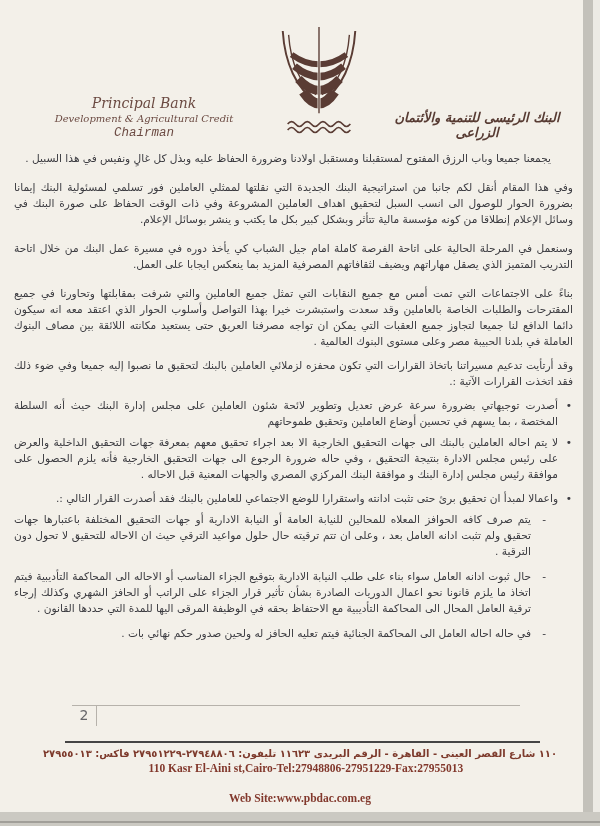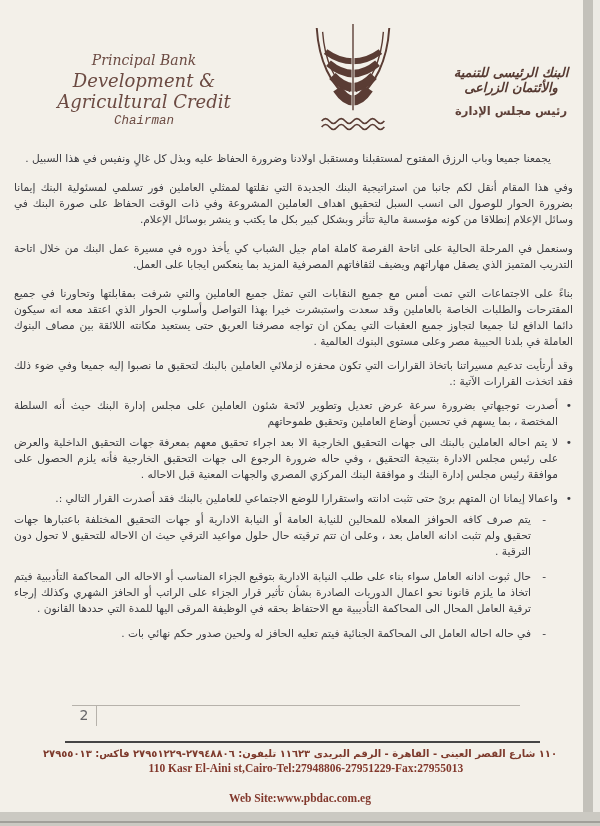--- a/index.html
+++ b/index.html
@@ -8,26 +8,26 @@
     background:#f3f0e9;overflow:hidden;
     font-family:"DejaVu Sans",sans-serif;
   }
   
   .edge-right{position:absolute;top:0;right:7px;width:10px;height:100%;background:#c3c1ba;}
   .edge-right-outer{position:absolute;top:0;right:0;width:7px;height:100%;background:#eceae4;}
   .edge-bottom{position:absolute;left:0;bottom:0;width:100%;height:14px;background:#cbc9c2;}
   .edge-bottom-line{position:absolute;left:0;bottom:3px;width:100%;height:2px;background:#a19f99;}
 
   
-  .letterhead{position:absolute;top:16px;left:28px;right:24px;height:124px;display:flex;align-items:center;gap:34px;}
+  .letterhead{position:absolute;top:16px;left:28px;right:24px;height:124px;display:flex;align-items:flex-end;}
   .lh-left{width:232px;text-align:center;padding-top:24px;color:#6b4a42;
     font-family:"DejaVu Serif",serif;font-style:italic;}
   .lh-left .l1{font-size:14px;}
   .lh-left .l2{font-size:11px;margin-top:2px;}
-  .lh-left .l3{font-size:18px;margin-top:2px;}
+  .lh-left .l3{font-size:10px;margin-top:2px;}
   .lh-left .l4{font-size:12.5px;margin-top:2px;font-family:Liberation Mono, monospace;}
   .lh-logo{width:118px;text-align:center;padding-top:2px;}
   .lh-right{flex:1;text-align:center;padding-top:26px;color:#573b33;direction:rtl;}
   .ar-title{font-size:13px;font-weight:bold;font-style:italic;}
   .ar-sub{font-size:11.5px;font-weight:bold;margin-top:9px;color:#5e4038;}
 
   
   .body-text{
     position:absolute;top:150px;left:14px;right:27px;height:556px;overflow:hidden;
     direction:rtl;text-align:justify;color:#3b3b40;font-size:10.6px;line-height:16px;
@@ -91,21 +91,20 @@
         <line x1="50" y1="26" x2="50" y2="92" stroke="#f3f0e9" stroke-width="3"></line>
         <line x1="50" y1="2" x2="50" y2="90" stroke="#5a3c34" stroke-width="1.4"></line>
         <g stroke="#5a3c34" fill="none" stroke-width="1.6">
           <path d="M18,101 q4,-5 8,0 t8,0 t8,0 t8,0 t8,0 t8,0 t8,0 t8,0"></path>
           <path d="M18,107 q4,-5 8,0 t8,0 t8,0 t8,0 t8,0 t8,0 t8,0 t8,0"></path>
         </g>
       </svg>
     </div>
     <div class="lh-right">
       <div class="ar-title">البنك الرئيسى للتنمية والأئتمان الزراعى</div>
-      <div class="ar-sub">رئيس مجلس الإدارة</div>
     </div>
   </header>
 
   <main class="body-text">
     <p class="para indent">يجمعنا جميعا وباب الرزق المفتوح لمستقبلنا ومستقبل اولادنا وضرورة الحفاظ عليه وبذل كل غالٍ ونفيس في هذا السبيل .</p>
     <p class="para">وفي هذا المقام أنقل لكم جانبا من استراتيجية البنك الجديدة التي نقلتها لممثلي العاملين فور تسلمي لمسئولية البنك إيمانا بضرورة الحوار للوصول الى انسب السبل لتحقيق اهداف العاملين المشروعة وفي ذات الوقت الحفاظ على صورة البنك في وسائل الإعلام إنطلاقا من كونه مؤسسة مالية تتأثر وبشكل كبير بكل ما يكتب و ينشر بوسائل الإعلام.</p>
     <p class="para">وسنعمل في المرحلة الحالية على اتاحة الفرصة كاملة امام جيل الشباب كي يأخذ دوره في مسيرة عمل البنك من خلال اتاحة التدريب المتميز الذي يصقل مهاراتهم ويضيف لثقافاتهم المصرفية المزيد بما ينعكس ايجابا على العمل.</p>
     <p class="para no-gap">بناءً على الاجتماعات التي تمت أمس مع جميع النقابات التي تمثل جميع العاملين والتي شرفت بمقابلتها وتحاورنا في جميع المقترحات والطلبات الخاصة بالعاملين وقد سعدت واستبشرت خيرا بهذا التواصل وأسلوب الحوار الذي اعتقد معه انه سيكون دائما الدافع لنا جميعا لتجاوز جميع العقبات التي يمكن ان تواجه مصرفنا العريق حتى يستعيد مكانته اللائقة بين مصاف البنوك العاملة في بلدنا الحبيبة مصر وعلى مستوى البنوك العالمية .</p>
     <p class="para small-gap">وقد أرتأيت تدعيم مسيراتنا باتخاذ القرارات التي تكون محفزه لزملائي العاملين بالبنك لتحقيق  ما نصبوا إليه جميعا وفي ضوء ذلك فقد اتخذت القرارات الآتية :.</p>
 
@@ -113,21 +112,21 @@
       <li class="b-item">
         <span class="marker">•</span>
         <span>أصدرت توجيهاتي بضرورة سرعة عرض تعديل وتطوير لائحة شئون العاملين  على مجلس إدارة البنك حيث أنه السلطة المختصة ، بما يسهم في تحسين أوضاع العاملين وتحقيق طموحاتهم</span>
       </li>
       <li class="b-item">
         <span class="marker">•</span>
         <span>لا يتم احاله العاملين بالبنك الى جهات التحقيق الخارجية الا بعد اجراء تحقيق معهم بمعرفة جهات التحقيق الداخلية والعرض  على رئيس مجلس الادارة بنتيجة التحقيق ، وفي حاله ضرورة الرجوع الى جهات التحقيق الخارجية فأنه يلزم الحصول على موافقة رئيس مجلس إدارة البنك و موافقة  البنك المركزي المصري والجهات المعنية قبل الاحاله .</span>
       </li>
       <li class="b-item gap-top">
         <span class="marker">•</span>
-        <span>واعمالا إيمانا ان المتهم برئ حتى تثبت ادانته واستقرارا للوضع الاجتماعي للعاملين بالبنك فقد أصدرت القرار التالي :.</span>
+        <span>واعمالا لمبدأ ان تحقيق برئ حتى تثبت ادانته واستقرارا للوضع الاجتماعي للعاملين بالبنك فقد أصدرت القرار التالي :.</span>
       </li>
     </ul>
 
     <ul class="blist">
       <li class="d-item">
         <span class="marker">-</span>
         <span>يتم صرف كافه الحوافز المعلاه للمحالين للنيابة العامة أو النيابة الادارية أو جهات التحقيق المختلفة باعتبارها جهات تحقيق ولم تثبت ادانه العامل بعد ، وعلى ان تتم ترقيته حال حلول مواعيد الترقي حيث ان الاحاله للتحقيق لا تحول دون الترقية .</span>
       </li>
       <li class="d-item">
         <span class="marker">-</span>

